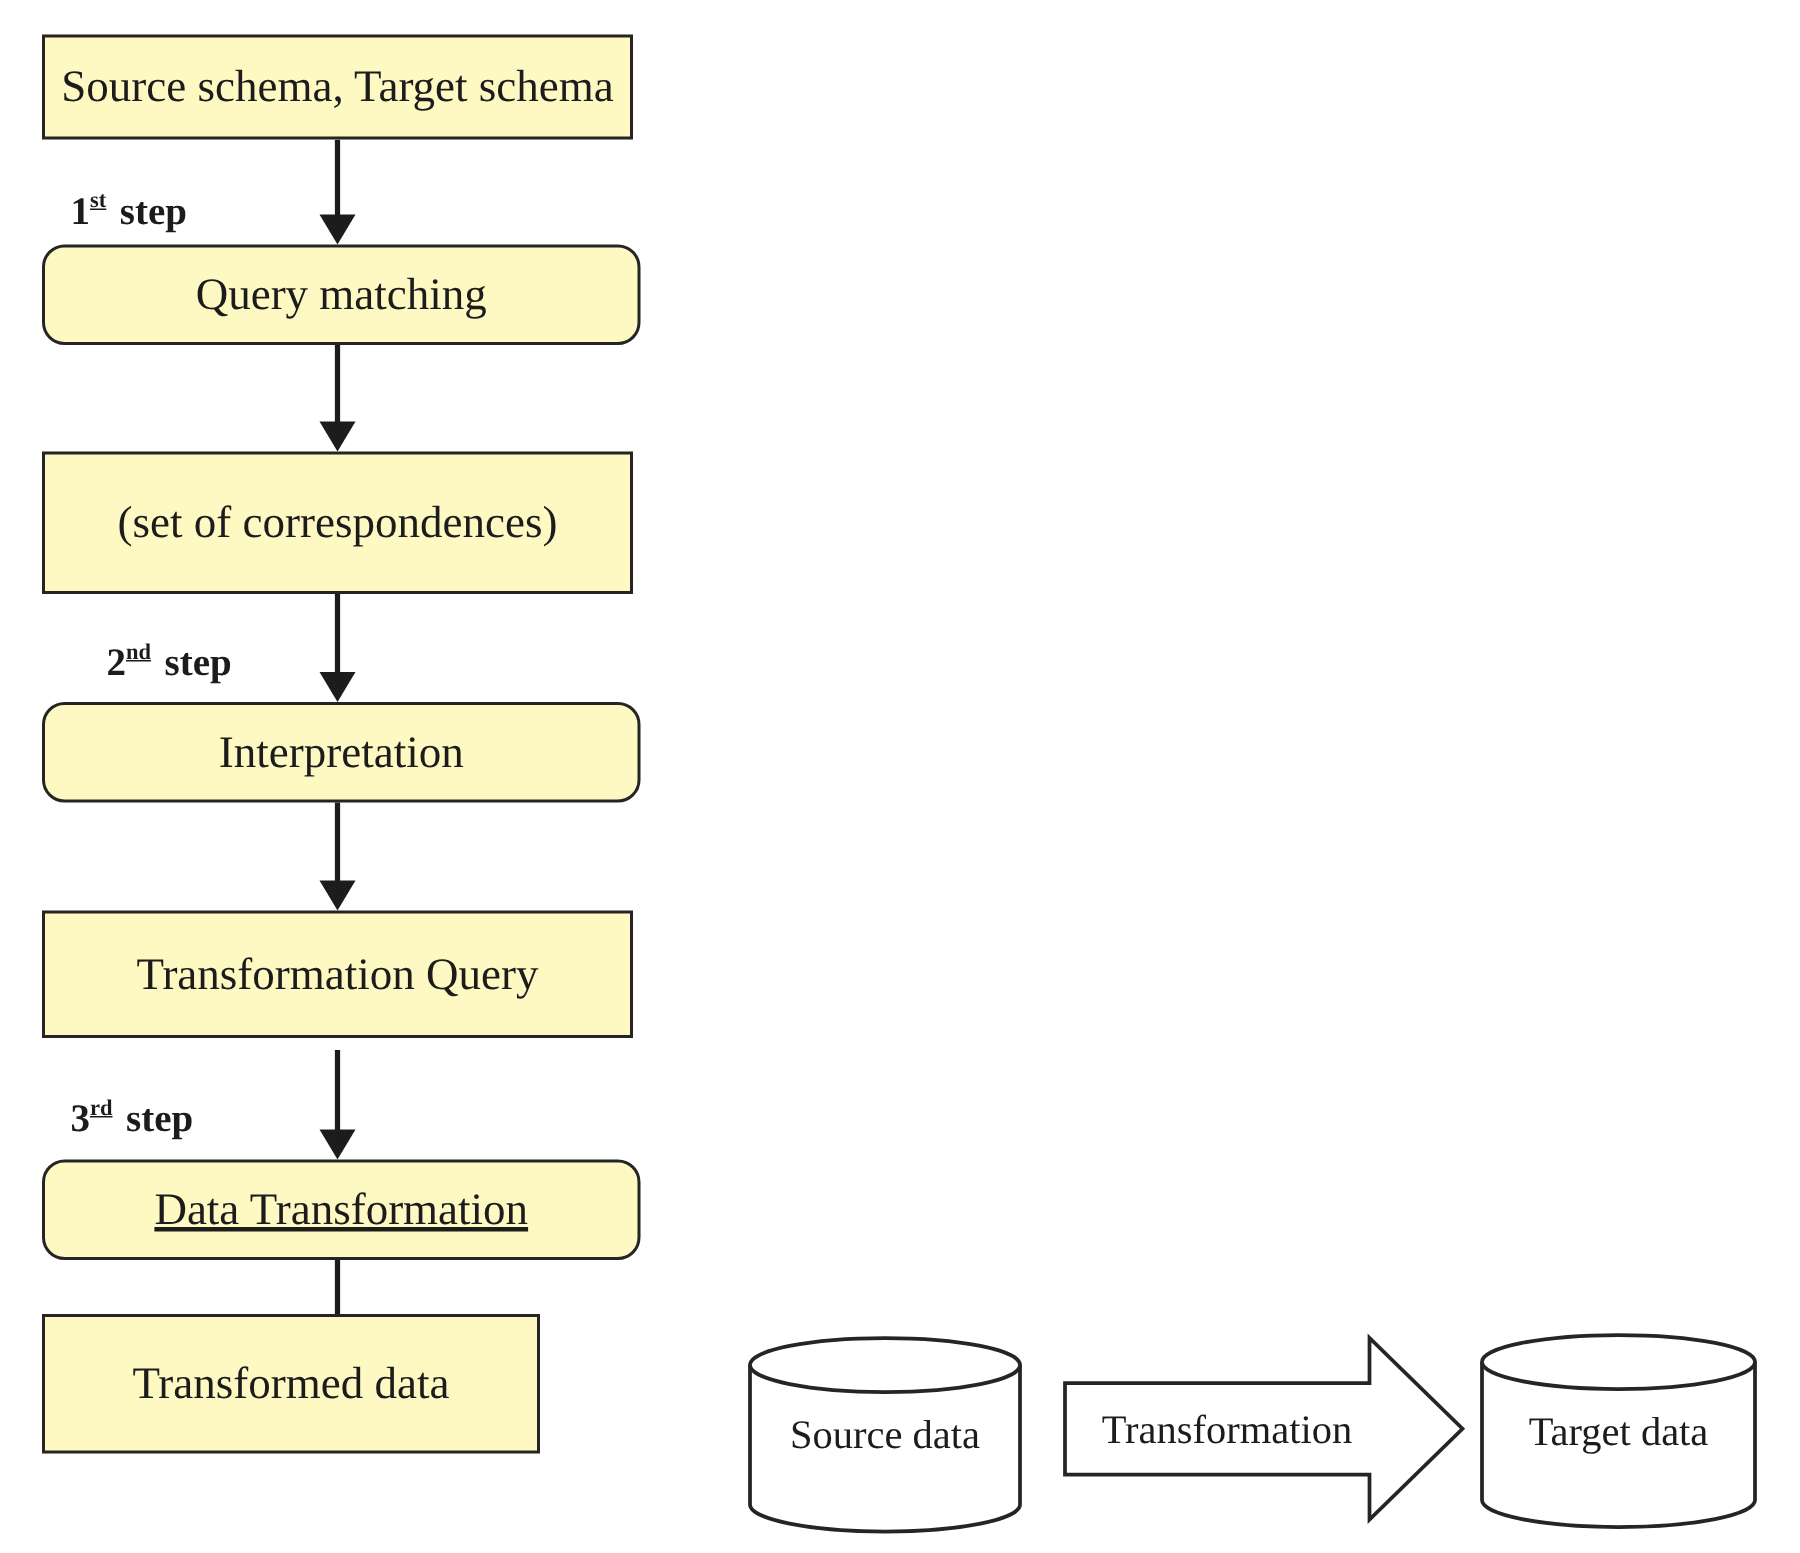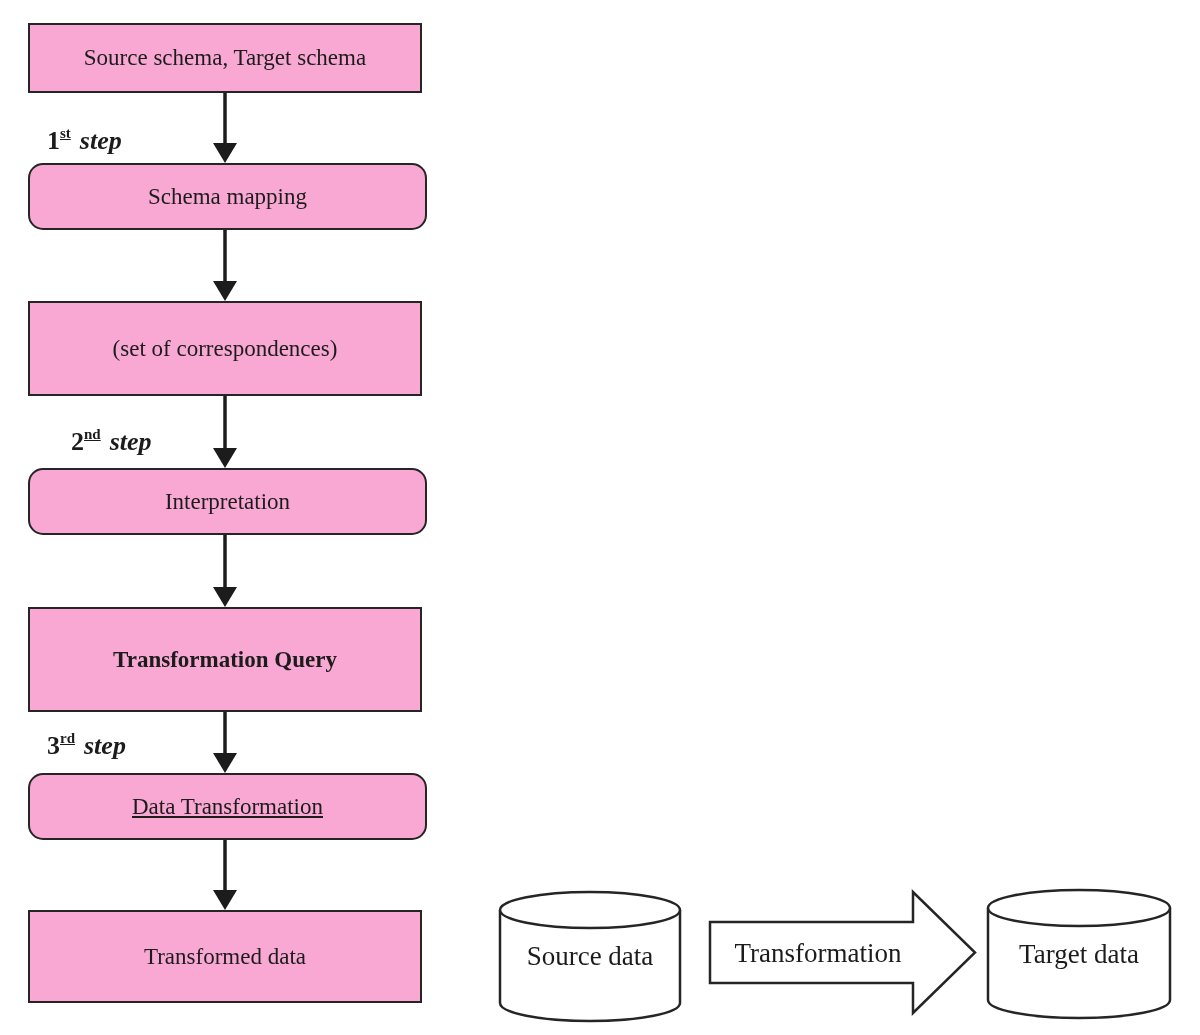--- a/index.html
+++ b/index.html
@@ -17,28 +17,28 @@
   }
   #shape-layer {
     position: absolute;
     left: 0; top: 0;
     z-index: 1;
   }
   .box {
     position: absolute;
     z-index: 2;
     box-sizing: border-box;
-    background: #f9a8d4;
+    background: #fef9c3;
     border: 2.5px solid #252525;
     display: flex;
     flex-direction: column;
     align-items: center;
     justify-content: center;
     text-align: center;
-    font-size: 23px;
+    font-size: 30px;
     line-height: 40px;
     color: #1c1c1c;
   }
   .box.rounded {
     border-radius: 15px;
   }
   .step-label {
     position: absolute;
     left: 47px;
     z-index: 2;
@@ -50,21 +50,20 @@
   }
   .step-label .sup {
     font-size: 15px;
     vertical-align: baseline;
     position: relative;
     top: -11px;
     text-decoration: underline;
   }
   .step-label .step-word {
     margin-left: 9px;
-    font-style: italic;
   }
   .aline {
     stroke: #1c1c1c;
     stroke-width: 3.5;
   }
   .ahead {
     fill: #1c1c1c;
     stroke: none;
   }
   .shape {
@@ -125,40 +124,40 @@
     <ellipse class="shape" cx="1079" cy="908" rx="91" ry="18"></ellipse>
     <text class="svg-label" x="1079" y="963">Target data</text>
   </g>
 </svg>
 
 <div class="box" style="left:28px; top:23px; width:394px; height:70px;">
   <div>Source schema, Target schema</div>
 </div>
 
 <div class="box rounded" style="left:28px; top:163px; width:399px; height:67px;">
-  <div>Schema mapping</div>
+  <div>Query matching</div>
 </div>
 
 <div class="box" style="left:28px; top:301px; width:394px; height:95px;">
   <div>(set of correspondences)</div>
 </div>
 
 <div class="box rounded" style="left:28px; top:468px; width:399px; height:67px;">
   <div>Interpretation</div>
 </div>
 
-<div class="box" style="left:28px; top:607px; width:394px; height:105px;font-weight:bold;">
+<div class="box" style="left:28px; top:607px; width:394px; height:85px;">
   <div>Transformation Query</div>
 </div>
 
 <div class="box rounded" style="left:28px; top:773px; width:399px; height:67px;text-decoration:underline;">
   <div>Data Transformation</div>
 </div>
 
-<div class="box" style="left:28px; top:910px; width:394px; height:93px;">
+<div class="box" style="left:28px; top:876px; width:332px; height:93px;">
   <div>Transformed data</div>
 </div>
 
 <div class="step-label" style="top:127px;"><span>1</span><span class="sup">st</span><span class="step-word">step</span></div>
 
 <div class="step-label" style="top:428px;margin-left:24px;"><span>2</span><span class="sup">nd</span><span class="step-word">step</span></div>
 
 <div class="step-label" style="top:732px;"><span>3</span><span class="sup">rd</span><span class="step-word">step</span></div>
 
 </body></html>

